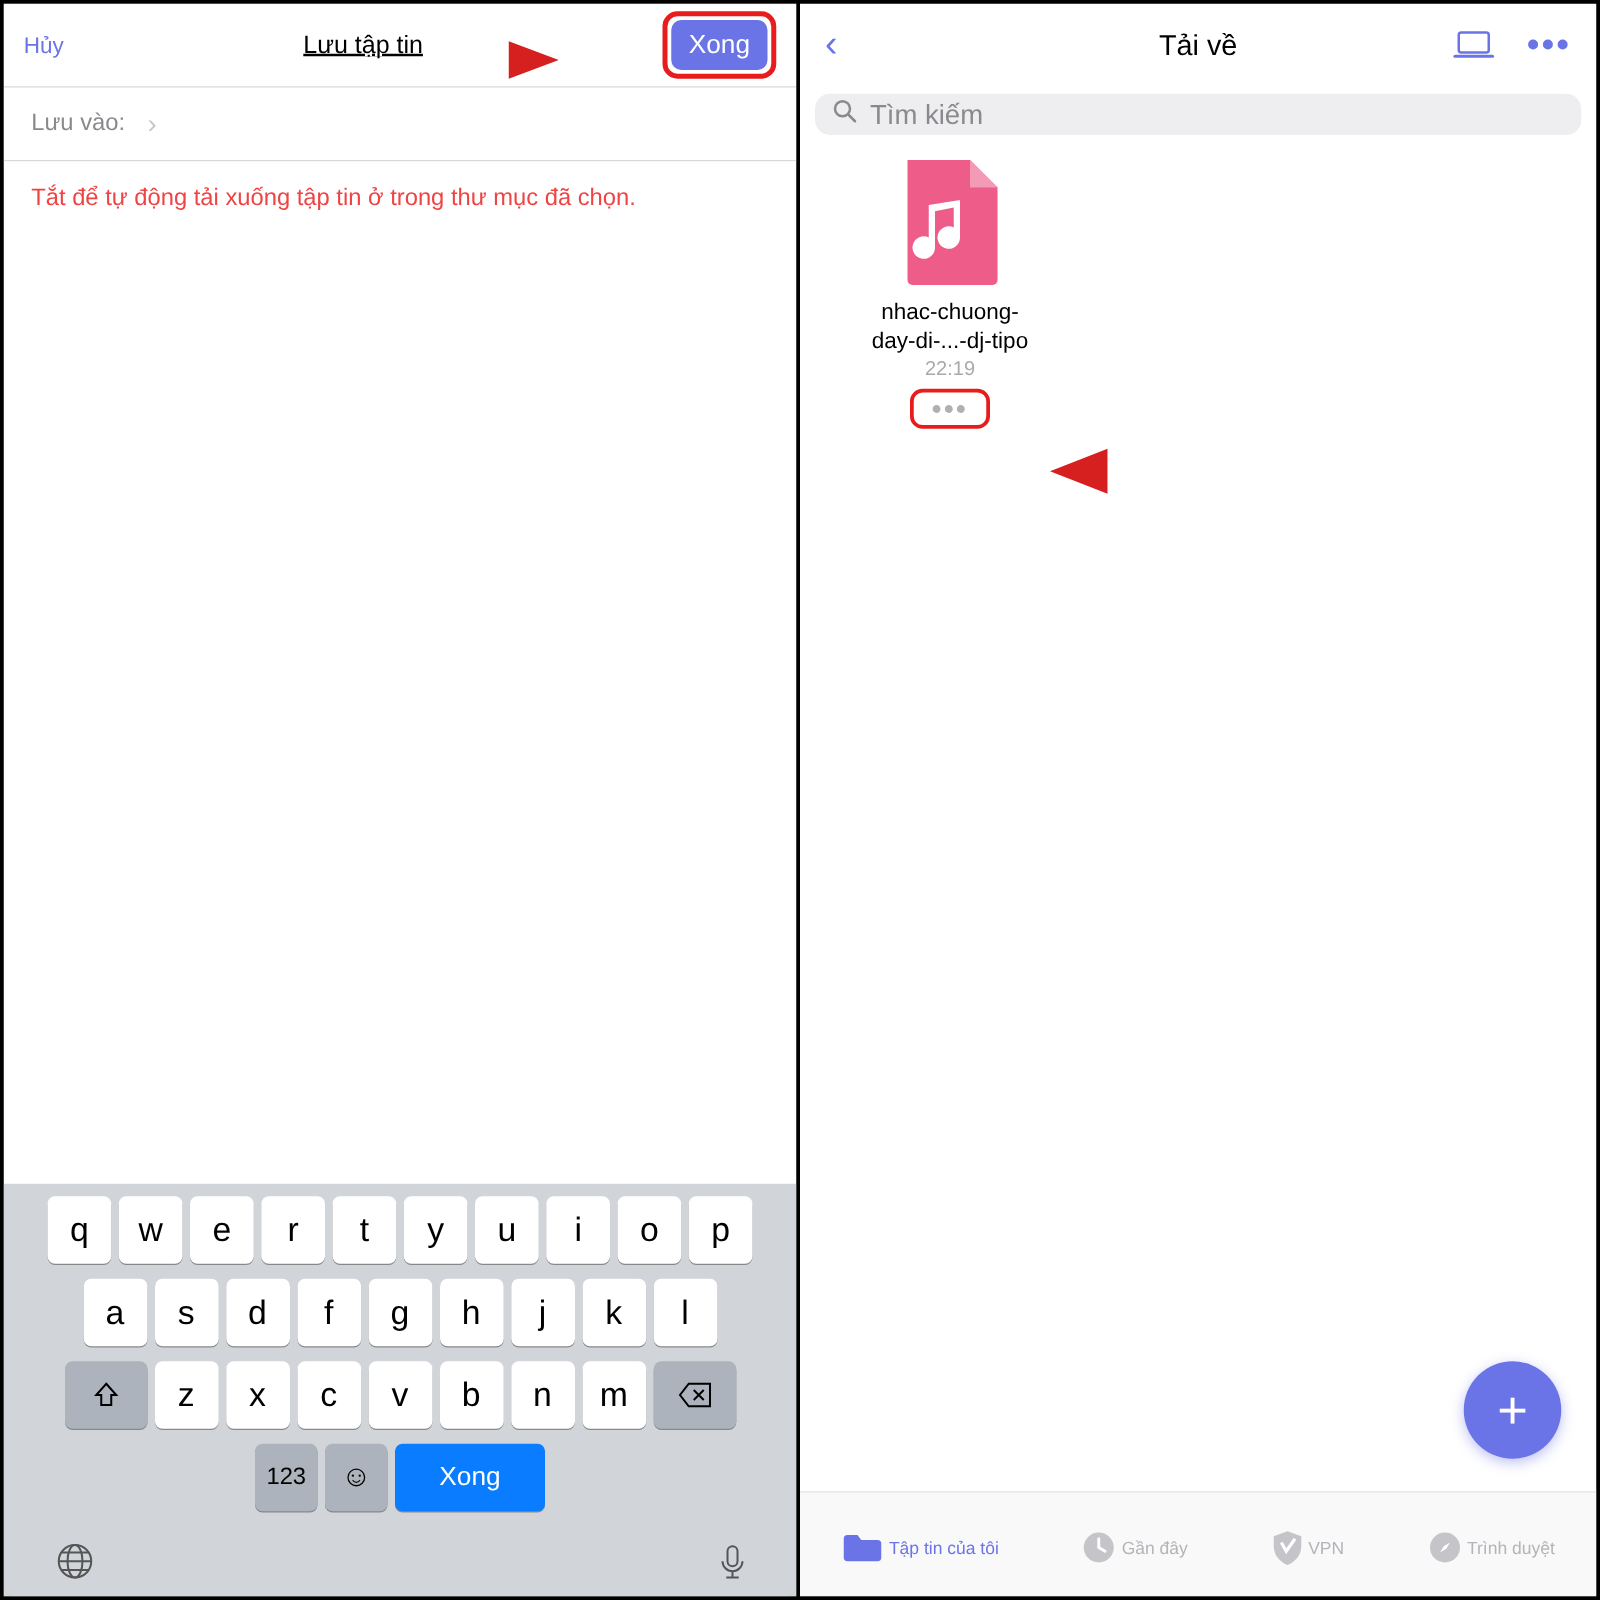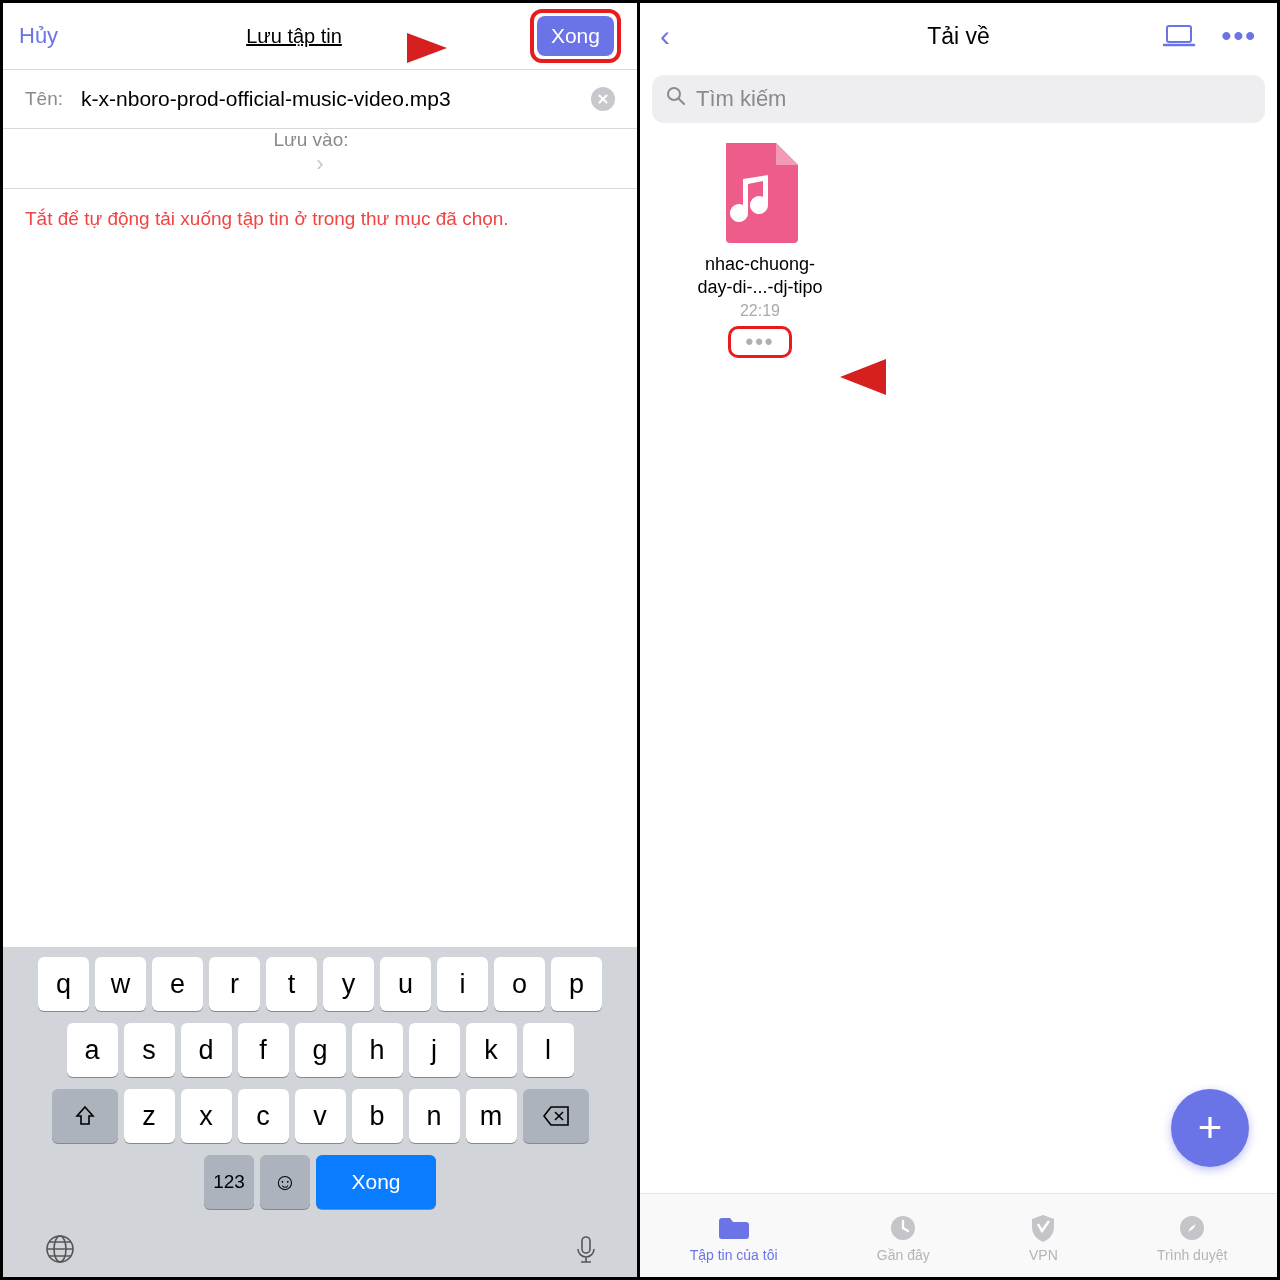--- a/index.html
+++ b/index.html
@@ -2,21 +2,21 @@
 <html><head>
 <meta charset="utf-8">
 <style>
 * { margin:0; padding:0; box-sizing:border-box; -webkit-font-smoothing:antialiased; }
 body { width:1280px; height:1280px; background:#000; font-family:-apple-system,"Helvetica Neue",Arial,sans-serif; display:flex; }
 .screen { width:640px; height:1280px; background:#fff; position:relative; overflow:hidden; border:3px solid #000; }
 .screen.right { border-left:none; }
 
 
 .hdr-l { height:66px; display:flex; align-items:center; justify-content:space-between; padding:0 16px; background:#fff; }
-.cancel { color:#6b74e6; font-size:22px; }
+.cancel { color:#6b74e6; font-size:18px; }
 .title-l { font-size:20px; color:#000; font-weight:400;text-decoration:underline; }
 .done-wrap { border:4px solid #e81c1c; border-radius:12px; padding:3px; }
 .done-btn { background:#6b74e6; color:#fff; font-size:21px; padding:8px 14px; border-radius:8px; display:inline-block; }
 .arrow-done { position:absolute; top:22px; left:334px; }
 .arrow-done svg { width:110px; height:46px; }
 
 
 .row { display:flex; align-items:center; padding:0 22px; height:60px; border-top:1px solid #d9d9dd; border-bottom:1px solid #d9d9dd; background:#fff; }
 .row + .row { border-top:none;flex-direction:column; }
 .row-lbl { color:#8a8a8e; font-size:19px; margin-right:18px; }
@@ -44,37 +44,37 @@
 .kbd-brow { height:56px; display:flex; align-items:center; justify-content:space-between; padding:0 30px 0 36px; background:#d1d4d9;}
 .globe,.mic{ width:32px; height:32px; color:#555;}
 
 
 .hdr-r { height:66px; display:flex; align-items:center; justify-content:space-between; padding:0 20px; }
 .back-chev { color:#6b74e6; font-size:30px; font-weight:300; }
 .title-r { font-size:23px; color:#000; font-weight:400; position:absolute; left:50%; transform:translateX(-50%); }
 .hdr-r-actions{ display:flex; gap:26px; color:#6b74e6;}
 .laptop-ico,.more-top{ display:flex; align-items:center;}
 .more-top{ font-size:28px; letter-spacing:2px; font-weight:bold;}
-.search-bar { margin:6px 12px 20px; height:48px; background:#eeeef0; border-radius:12px; display:flex; align-items:center; padding:0 14px; gap:10px;}
+.search-bar { margin:6px 12px 20px; height:33px; background:#eeeef0; border-radius:12px; display:flex; align-items:center; padding:0 14px; gap:10px;}
 .search-ico{ color:#8a8a8e; font-size:22px;}
 .search-ph{ color:#8a8a8e; font-size:22px;}
 
 .file-item{ width:160px; margin-left:40px; text-align:center;}
 .file-ico{ width:84px; height:100px; margin:0 auto 10px; position:relative;}
 .file-name{ font-size:18px; color:#000; line-height:1.25;}
 .file-time{ font-size:16px; color:#a9a9ae; margin-top:4px;}
 .file-more{ margin-top:6px; display:inline-block; border:3px solid #e81c1c; border-radius:10px; padding:2px 14px; color:#b0b0b4; font-size:22px; letter-spacing:2px; font-weight:bold; line-height:1;}
 .arrow-more{ position:absolute; top:347px; left:200px;}
 .arrow-more svg{ width:130px; height:54px; transform:scaleX(-1);}
 
 .fab{ position:absolute; right:28px; bottom:110px; width:78px; height:78px; background:#6b74e6; border-radius:50%; display:flex; align-items:center; justify-content:center; box-shadow:0 3px 10px rgba(107,116,230,.45);}
 .fab-plus{ color:#fff; font-size:42px; font-weight:300;}
 
 .tabbar{ position:absolute; bottom:0; left:0; right:0; height:84px; background:#f9f9fa; border-top:1px solid #e3e3e6; display:flex; justify-content:space-around; align-items:center; padding-top:4px;}
-.tab{ display:flex; flex-direction:column; align-items:center; gap:4px; font-size:14px;}
+.tab{ display:flex; flex-direction:row; align-items:center; gap:4px; font-size:14px;}
 .tab.active{ color:#6b74e6;}
 .tab.inactive{ color:#b4b4b9;}
 .tab-ico{ height:30px; display:flex; align-items:center;}
 </style>
 </head>
 <body>
 
 <div class="screen left">
   <div class="hdr-l">
     <span class="cancel">Hủy</span>
@@ -82,25 +82,20 @@
     <span class="done-wrap">
       <span class="done-btn">Xong</span>
     </span>
   </div>
   <div class="arrow-done">
     <svg viewBox="0 0 110 46">
         <path d="M0 23 L70 23 L70 8 L110 23 L70 38 L70 23" fill="#d61f1f"></path>
       </svg>
   </div>
 
-  <div class="row">
-    <span class="row-lbl">Tên:</span>
-    <span class="row-val">k-x-nboro-prod-official-music-video.mp3</span>
-    <span class="clear-ico"></span>
-  </div>
   <div class="row">
     <span class="row-lbl">Lưu vào:</span>
     <span class="chev">›</span>
   </div>
   <div class="help-txt">Tắt để tự động tải xuống tập tin ở trong thư mục đã chọn.</div>
 
   <div class="kbd">
     <div class="kbd-row">
       <span class="key letter">q</span>
       <span class="key letter">w</span>

